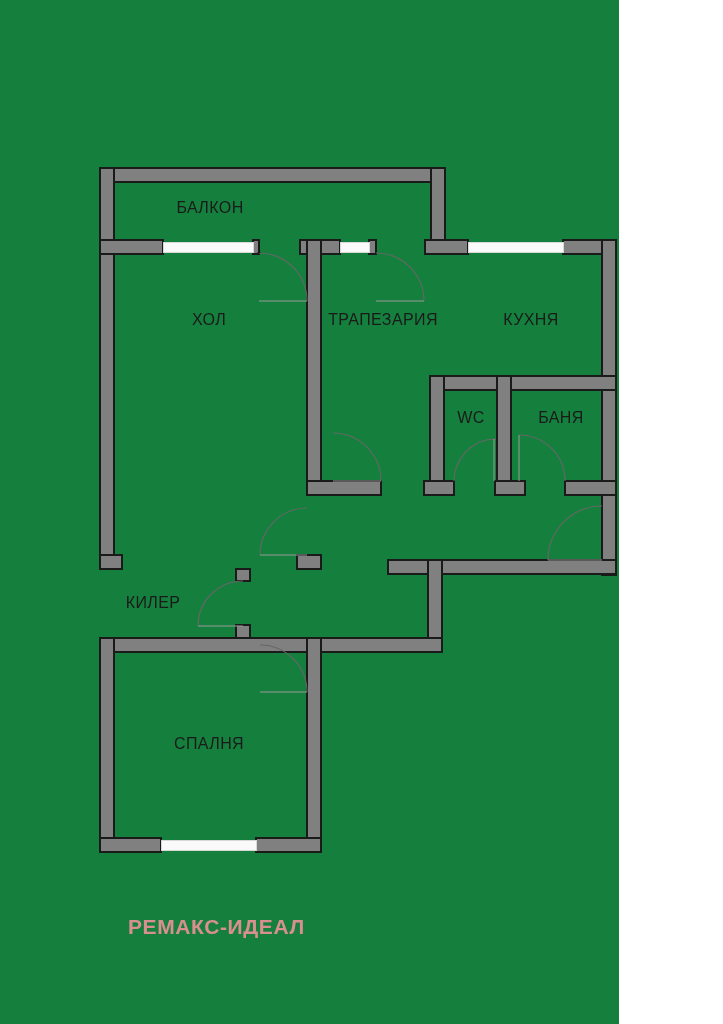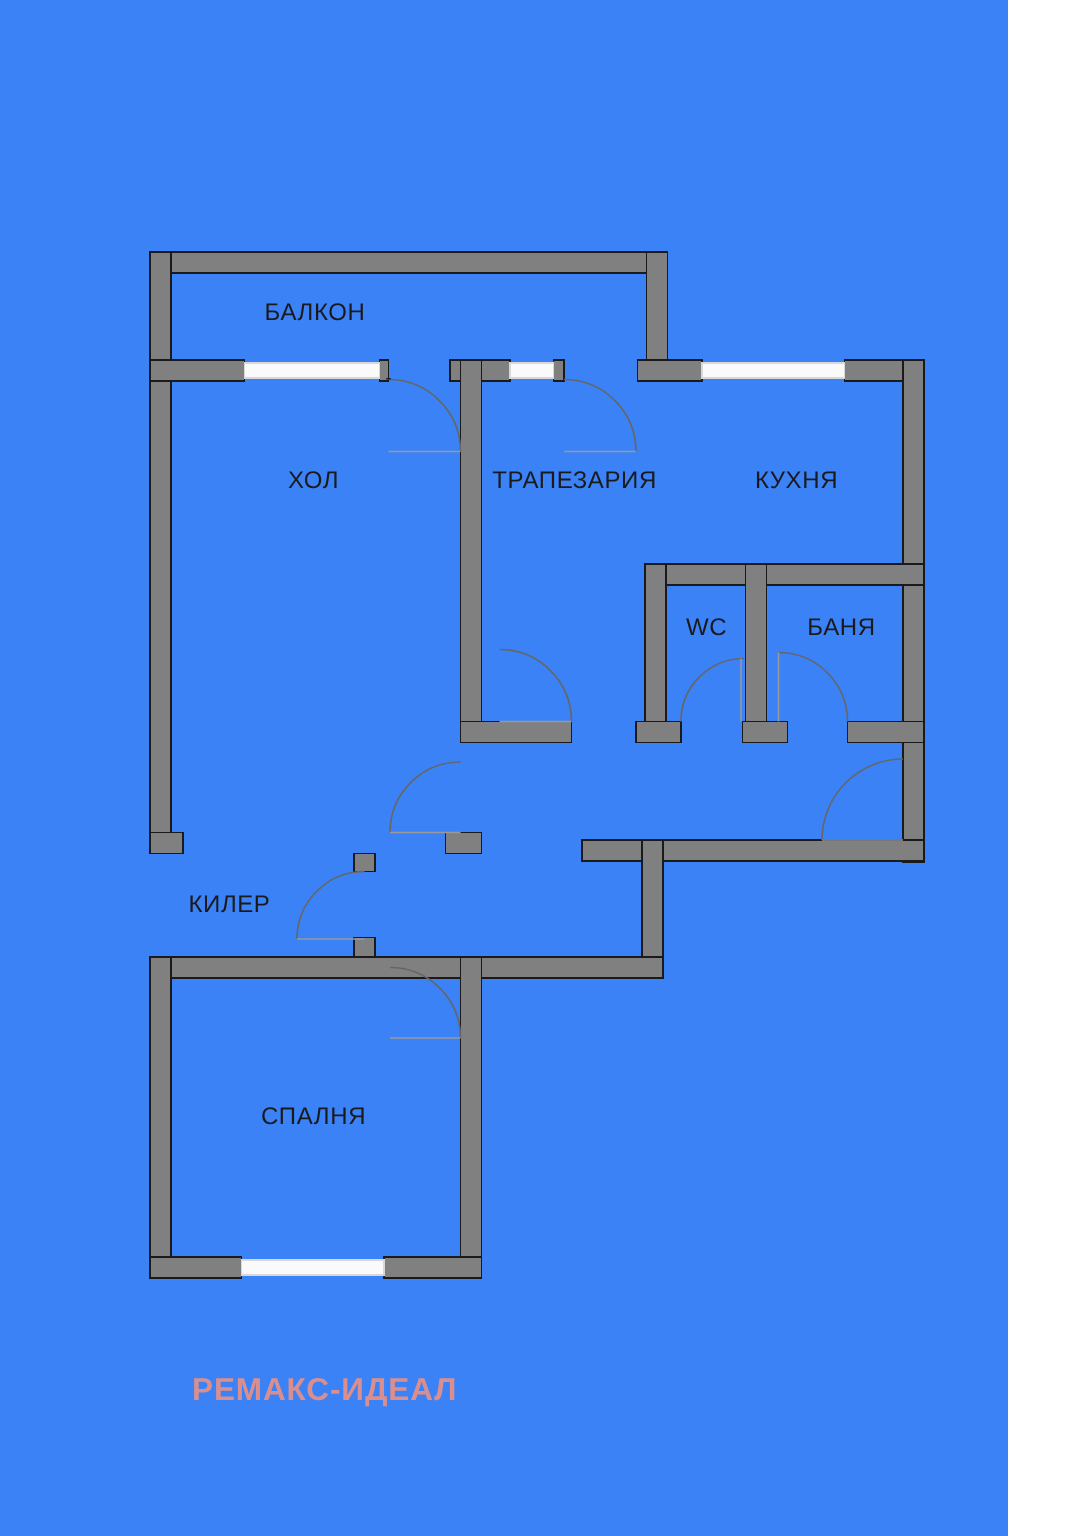--- a/index.html
+++ b/index.html
@@ -10,23 +10,23 @@
   body {
     width: 723px;
     height: 1024px;
     font-family: "Liberation Sans", sans-serif;
     position: relative;
     overflow: hidden;
   }
   #floorplan-root {
     position: absolute;
     left: 0; top: 0;
-    width: 672px;
+    width: 619px;
     height: 1024px;
-    background: #3b82f6;
+    background: #15803d;
   }
   svg#plan-svg {
     display: block;
     width: 723px;
     height: 1024px;
   }
   .room-label {
     font-family: "Liberation Sans", sans-serif;
     font-size: 16px;
     fill: #1a1a1a;

